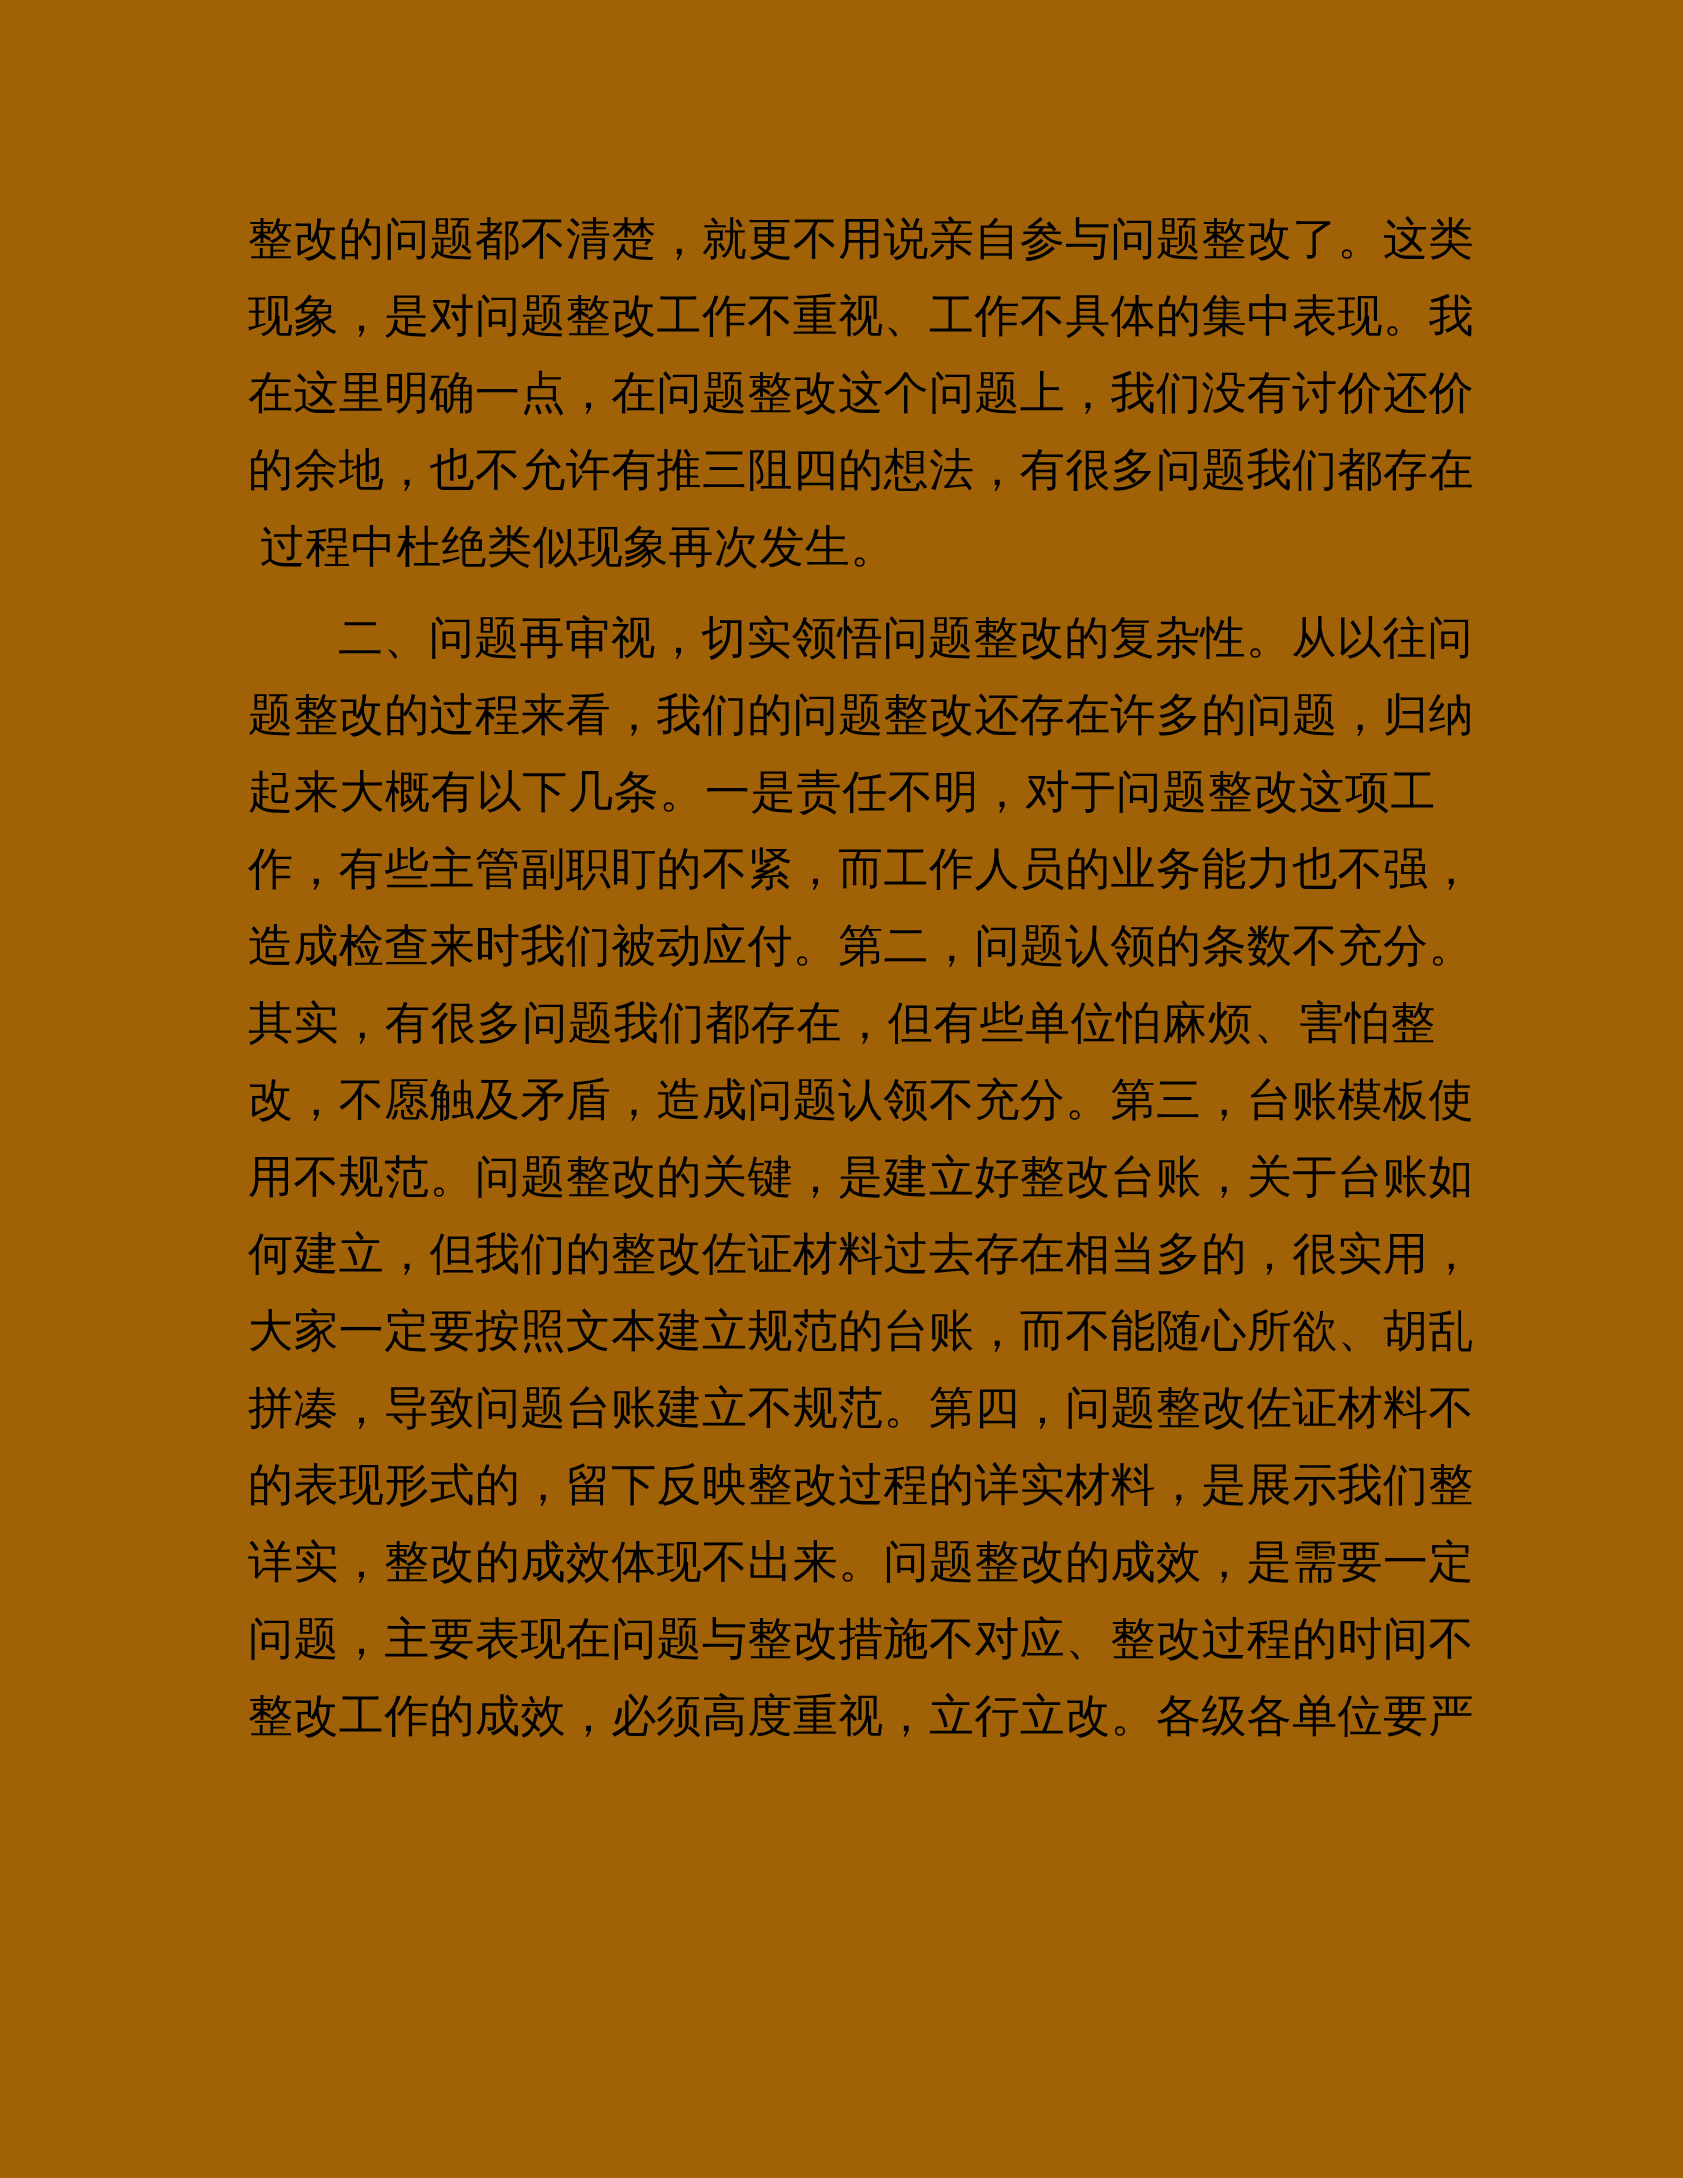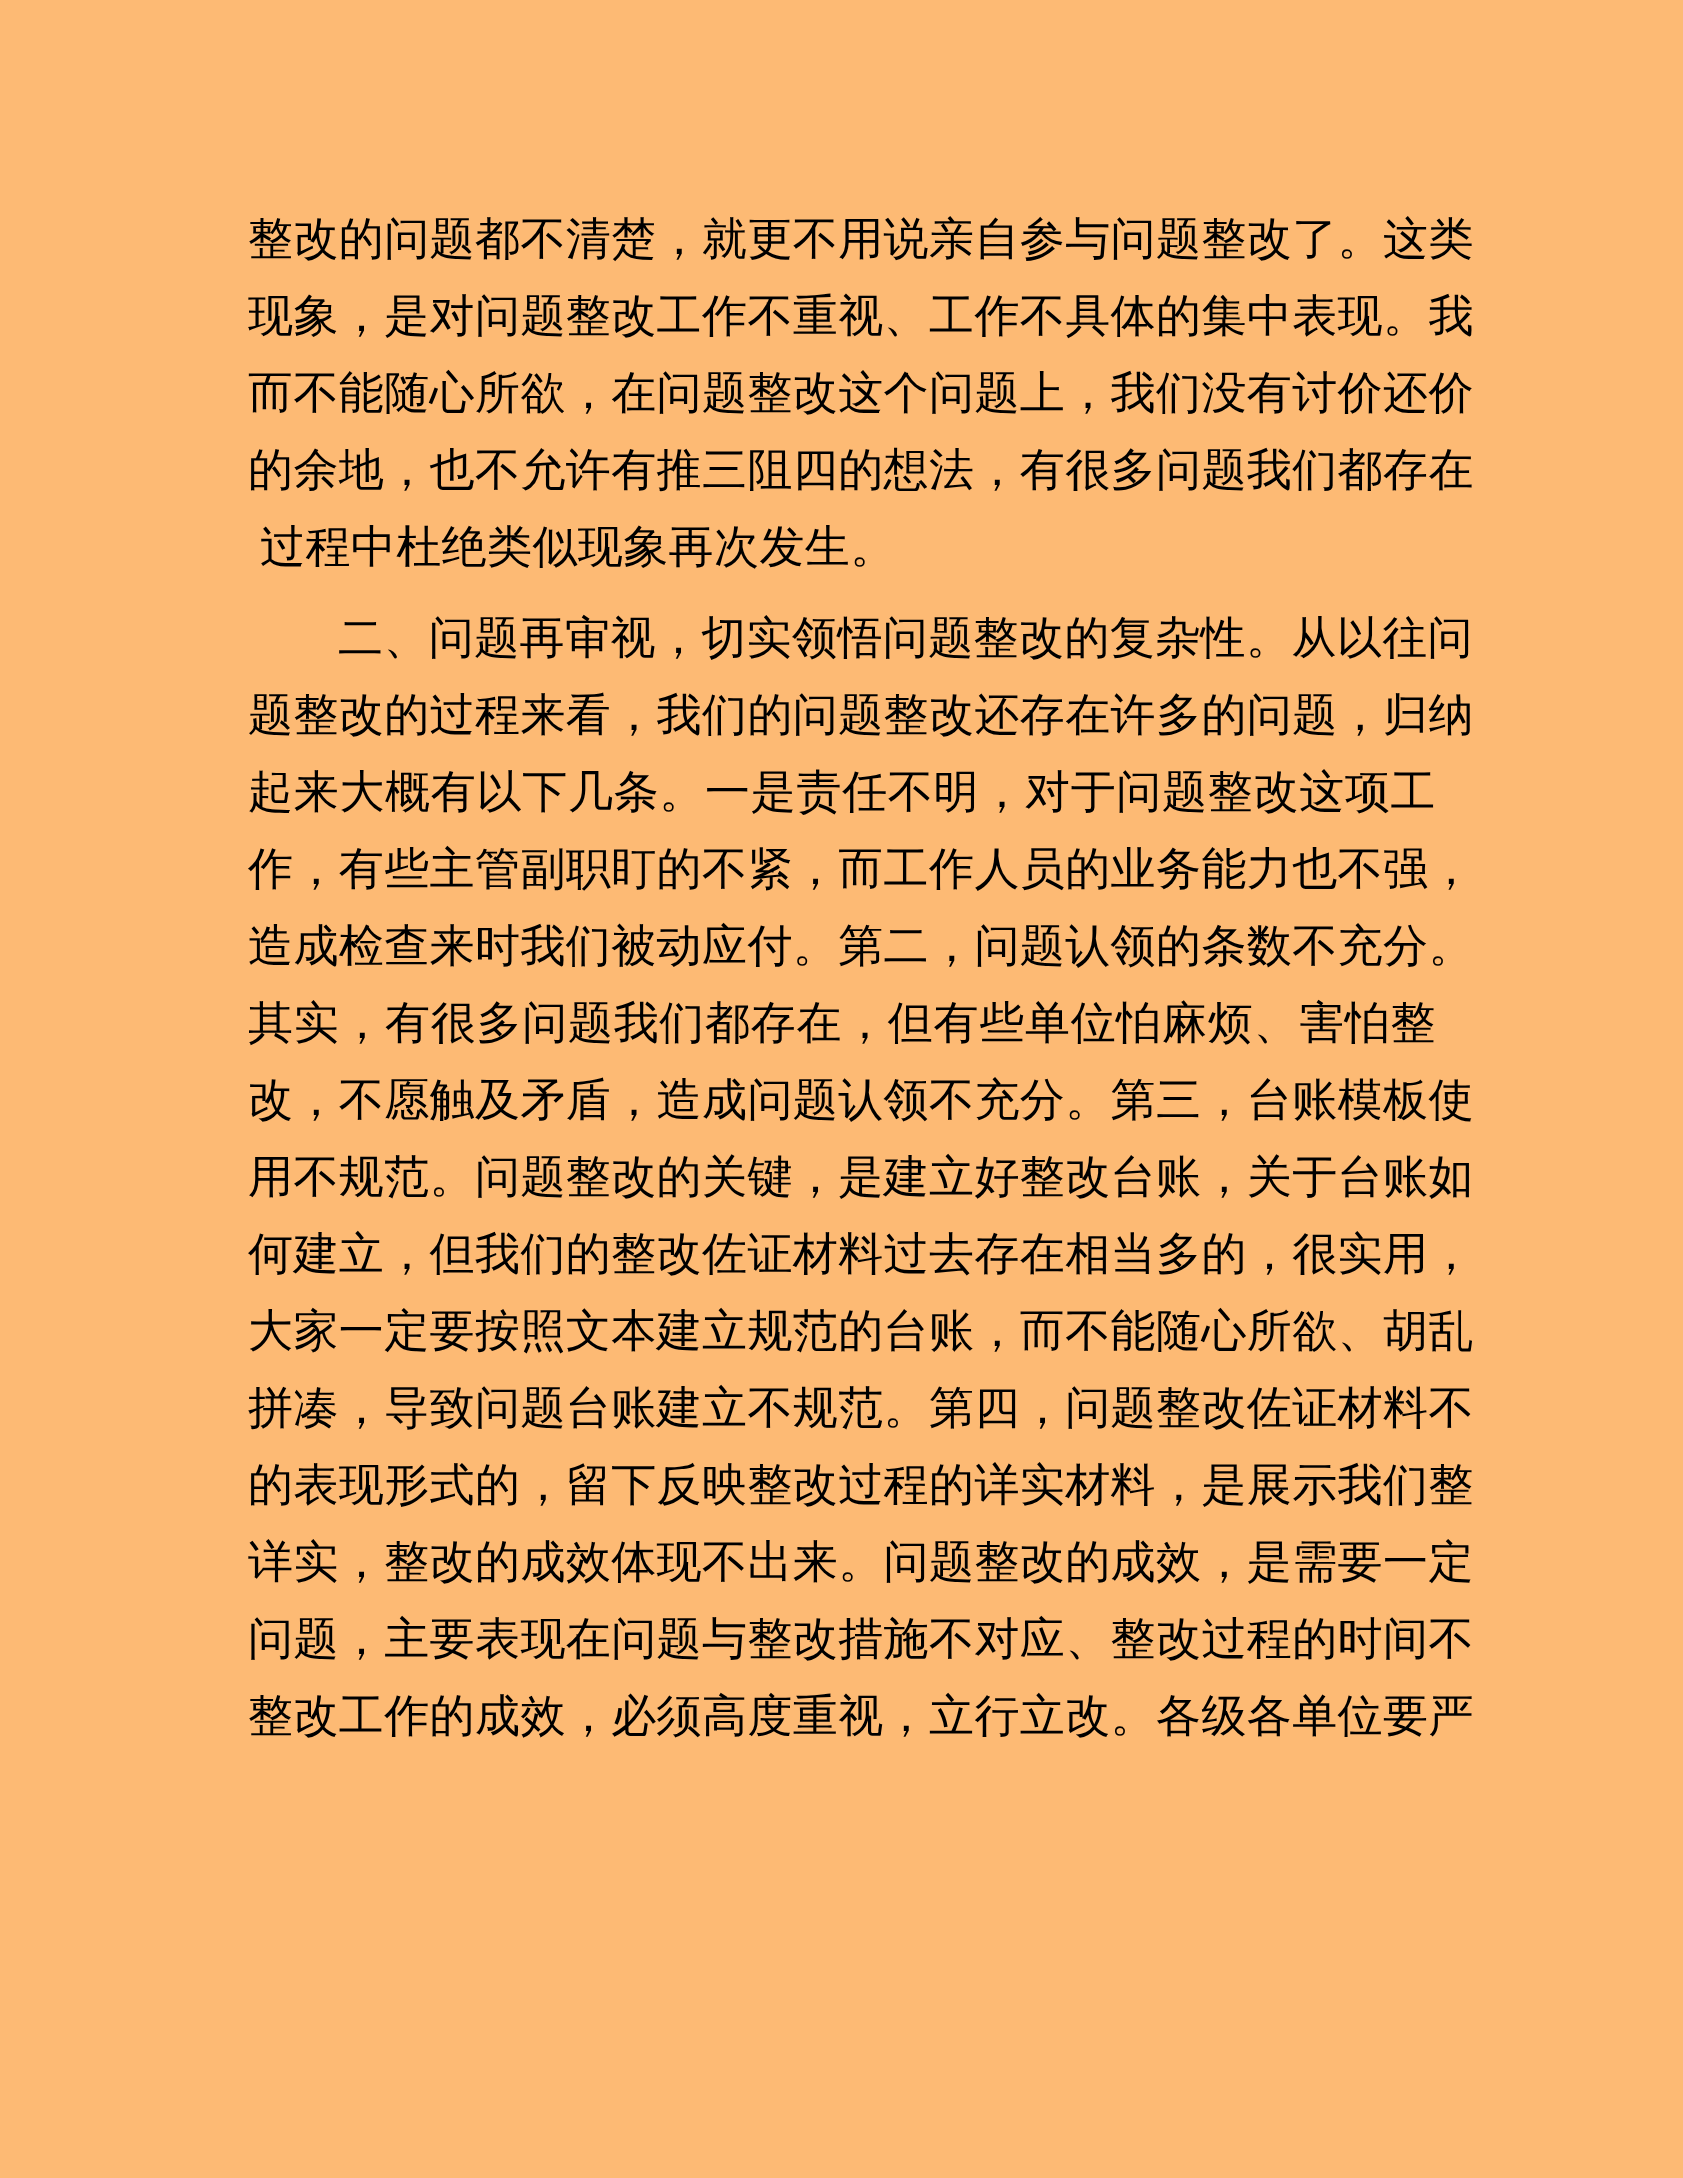--- a/index.html
+++ b/index.html
@@ -14,21 +14,21 @@
       overflow: hidden;
       font-family: "DejaVu Sans", "Liberation Sans", sans-serif;
       color: #000000;
     }
     .page {
       position: absolute;
       left: 0;
       top: 0;
       width: 1683px;
       height: 2178px;
-      background: #fdba74;
+      background: #a16207;
     }
     .text-block {
       position: absolute;
       left: 248px;
       top: 209px;
       width: 1188px;
     }
     .paragraph {
       margin: 0;
       padding: 0;
@@ -56,21 +56,21 @@
   </style>
 </head>
 <body>
 
 <div class="page">
   <div class="text-block">
 
     <p class="paragraph">
       <span class="line">整改的问题都不清楚，就更不用说亲自参与问题整改了。这类</span>
       <span class="line">现象，是对问题整改工作不重视、工作不具体的集中表现。我</span>
-      <span class="line">而不能随心所欲，在问题整改这个问题上，我们没有讨价还价</span>
+      <span class="line">在这里明确一点，在问题整改这个问题上，我们没有讨价还价</span>
       <span class="line">的余地，也不允许有推三阻四的想法，有很多问题我们都存在</span>
       <span class="line last">过程中杜绝类似现象再次发生。</span>
     </p>
 
     <p class="paragraph">
       <span class="line indent">二、问题再审视，切实领悟问题整改的复杂性。从以往问</span>
       <span class="line">题整改的过程来看，我们的问题整改还存在许多的问题，归纳</span>
       <span class="line">起来大概有以下几条。一是责任不明，对于问题整改这项工</span>
       <span class="line">作，有些主管副职盯的不紧，而工作人员的业务能力也不强，</span>
       <span class="line">造成检查来时我们被动应付。第二，问题认领的条数不充分。</span>

